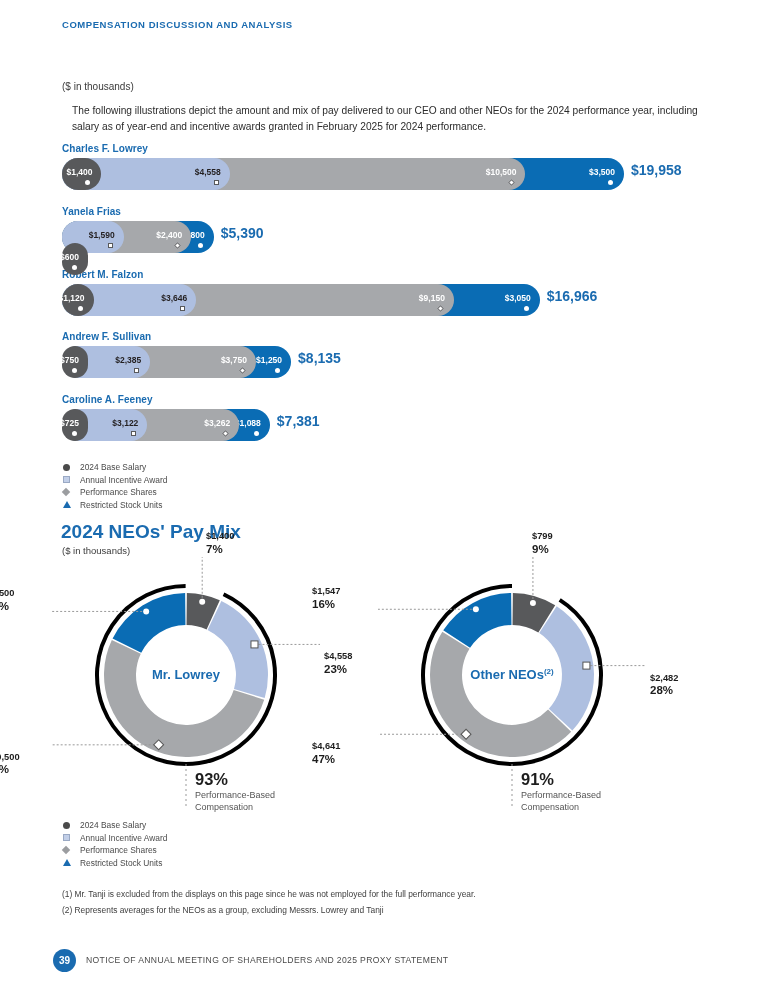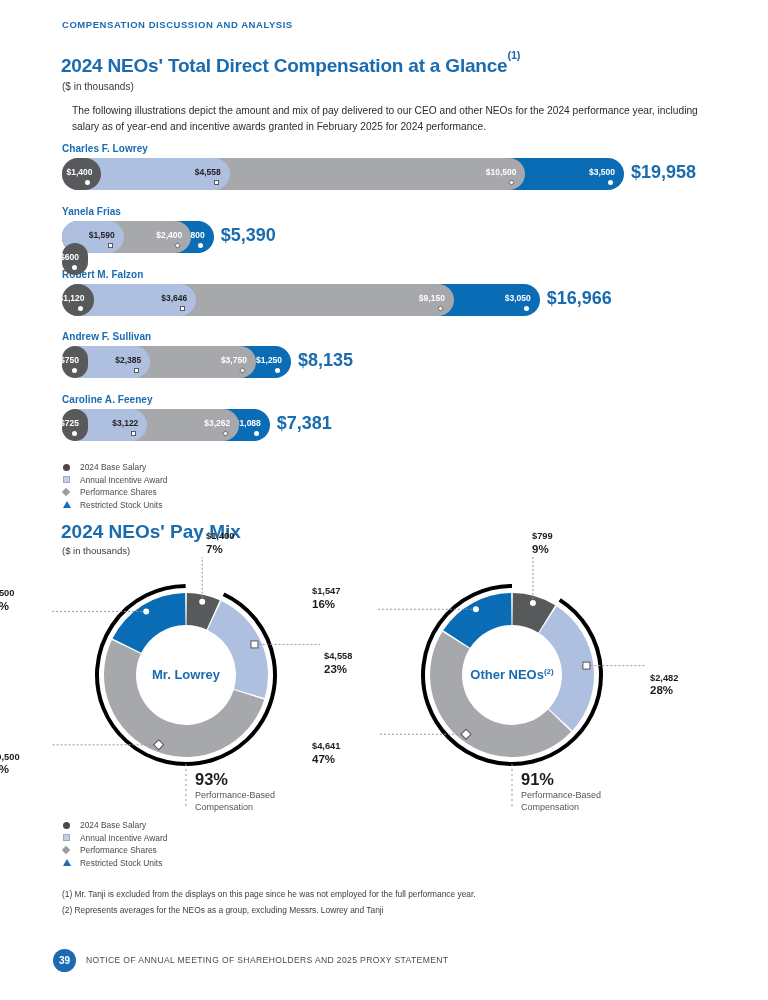--- a/index.html
+++ b/index.html
@@ -59,21 +59,21 @@
     position: absolute; bottom: 5px; z-index: 9;
   }
   .mk.circle { width: 5px; height: 5px; border-radius: 50%; background: #fff; }
   .mk.sq { width: 5px; height: 5px; background: #fff; border: 1px solid #58595b; }
   .mk.dia {
     width: 5px; height: 5px; background: #fff;
     border: 1px solid #6d6e71; transform: rotate(45deg);
   }
   .bar-total {
     position: absolute; top: 4px;
-    font-size: 18px; font-weight: bold; color: #1a6bb0;
+    font-size: 14px; font-weight: bold; color: #1a6bb0;
     white-space: nowrap;
   }
 
   
   .legend { position: absolute; left: 63px; }
   .legend-item {
     display: flex; align-items: center;
     height: 12.5px; font-size: 8.4px; color: #4a4a4a;
   }
   .lg-mk { width: 11px; display: flex; justify-content: flex-start; align-items: center; margin-right: 6px; }
@@ -119,23 +119,20 @@
     font-size: 8.6px; letter-spacing: .35px; color: #4a4a4a;
   }
 </style>
 </head>
 <body>
 
 <div class="page">
 
   <div class="eyebrow">COMPENSATION DISCUSSION AND ANALYSIS</div>
 
-  <div class="h1">
-    <span>2024 NEOs' Total Direct Compensation at a Glance</span><sup>(1)</sup>
-  </div>
 
   <div class="units">($ in thousands)</div>
   <div class="intro">The following illustrations depict the amount and mix of pay delivered to our CEO and other NEOs for the 2024 performance year, including salary as of year-end and incentive awards granted in February 2025 for 2024 performance.</div>
 
   <div id="bars">
       <div class="bar-row" style="top: 143px;">
         <div class="bar-name">Charles F. Lowrey</div>
         <div class="bar-line">
           <div class="seg s4" style="left: 0px; width: 562px;">
             <span class="sv">$3,500</span>

